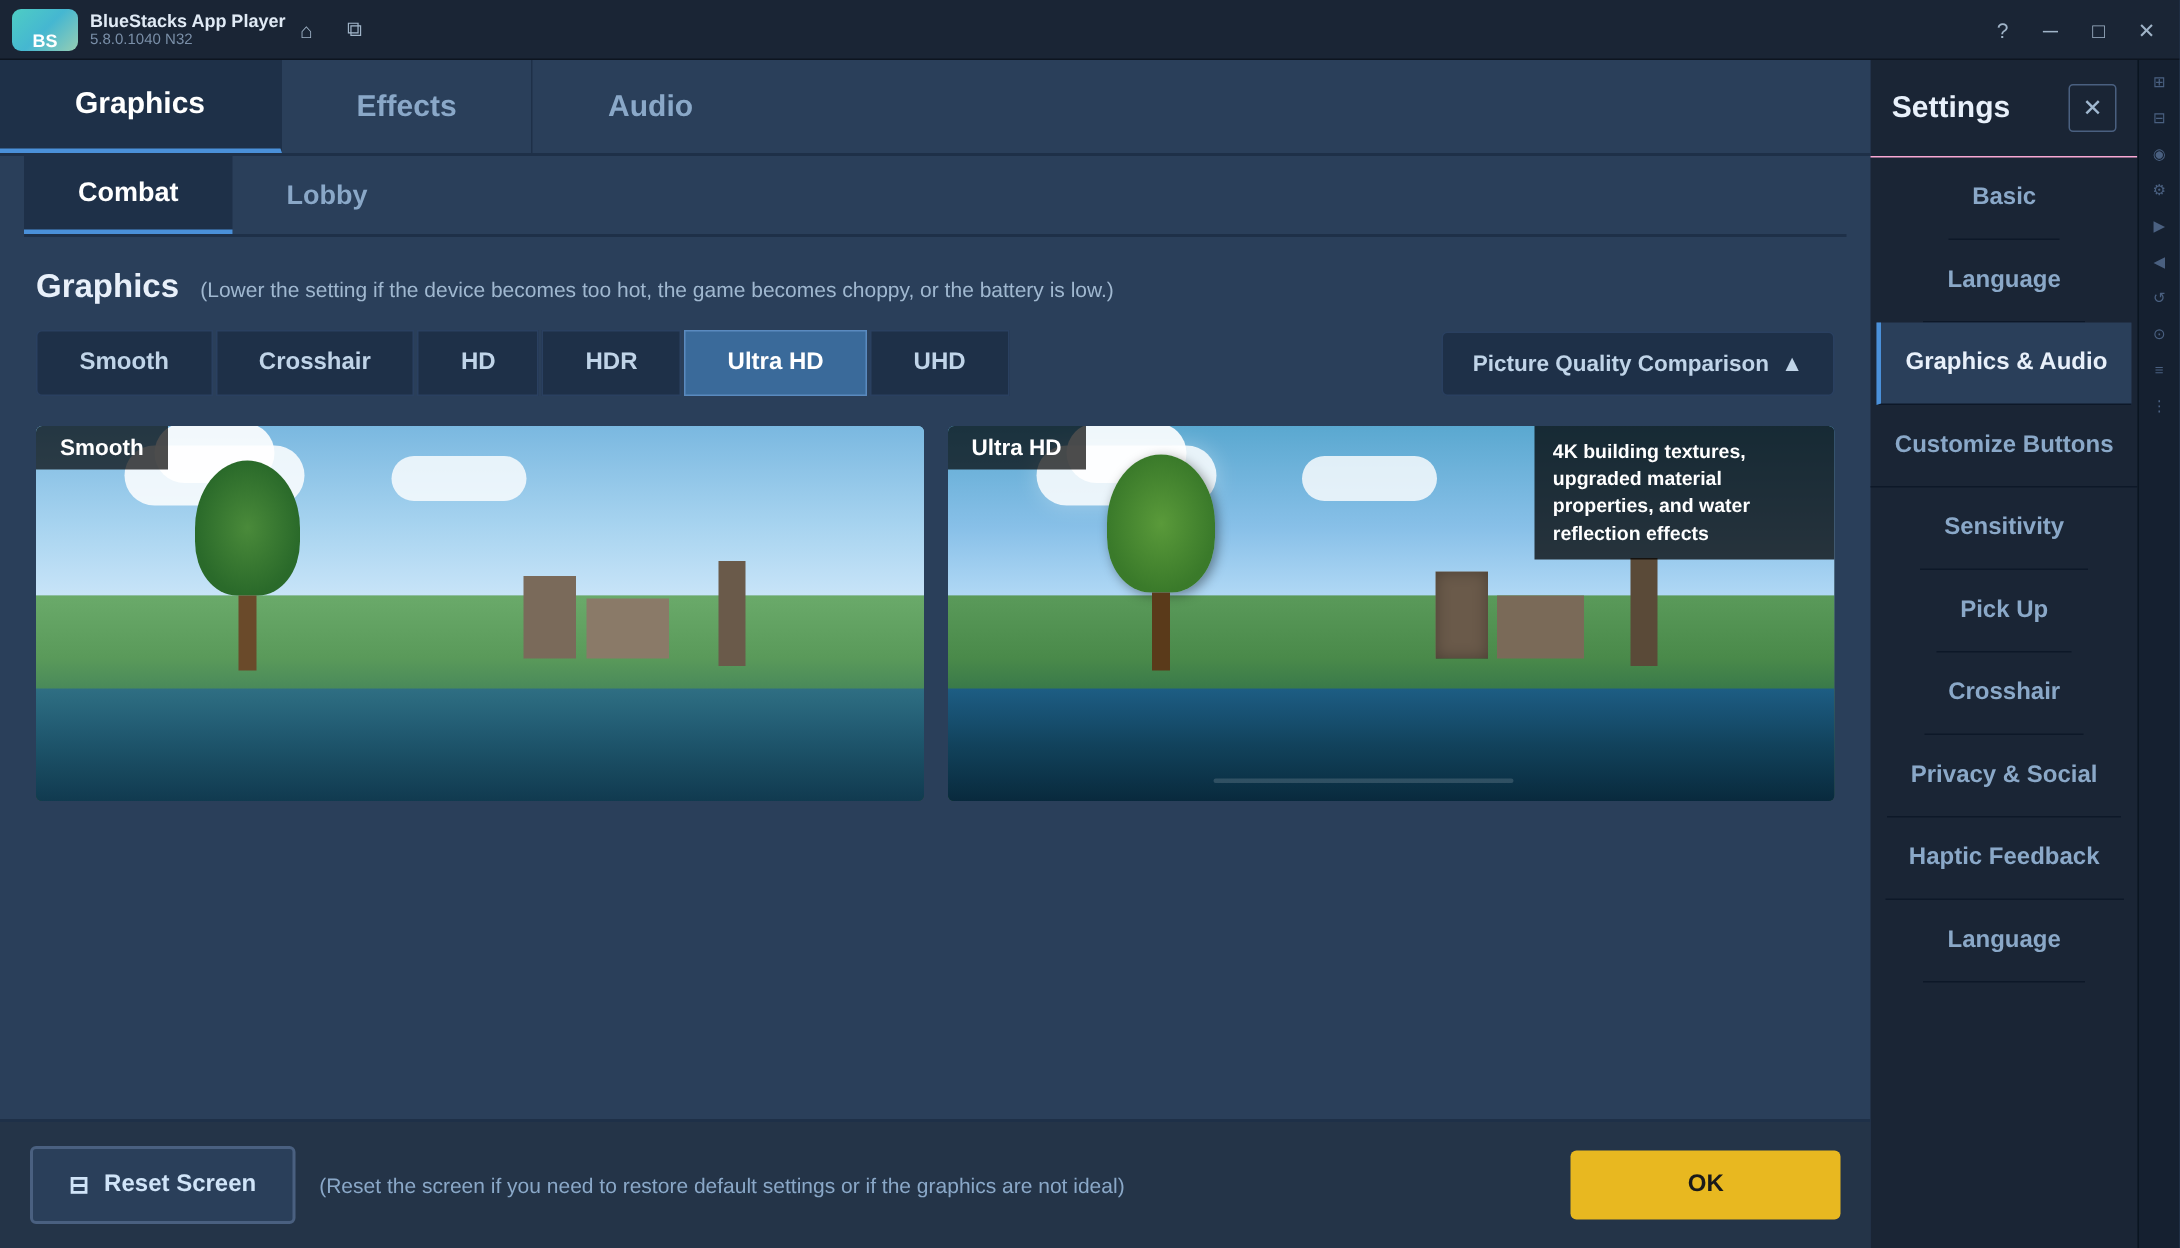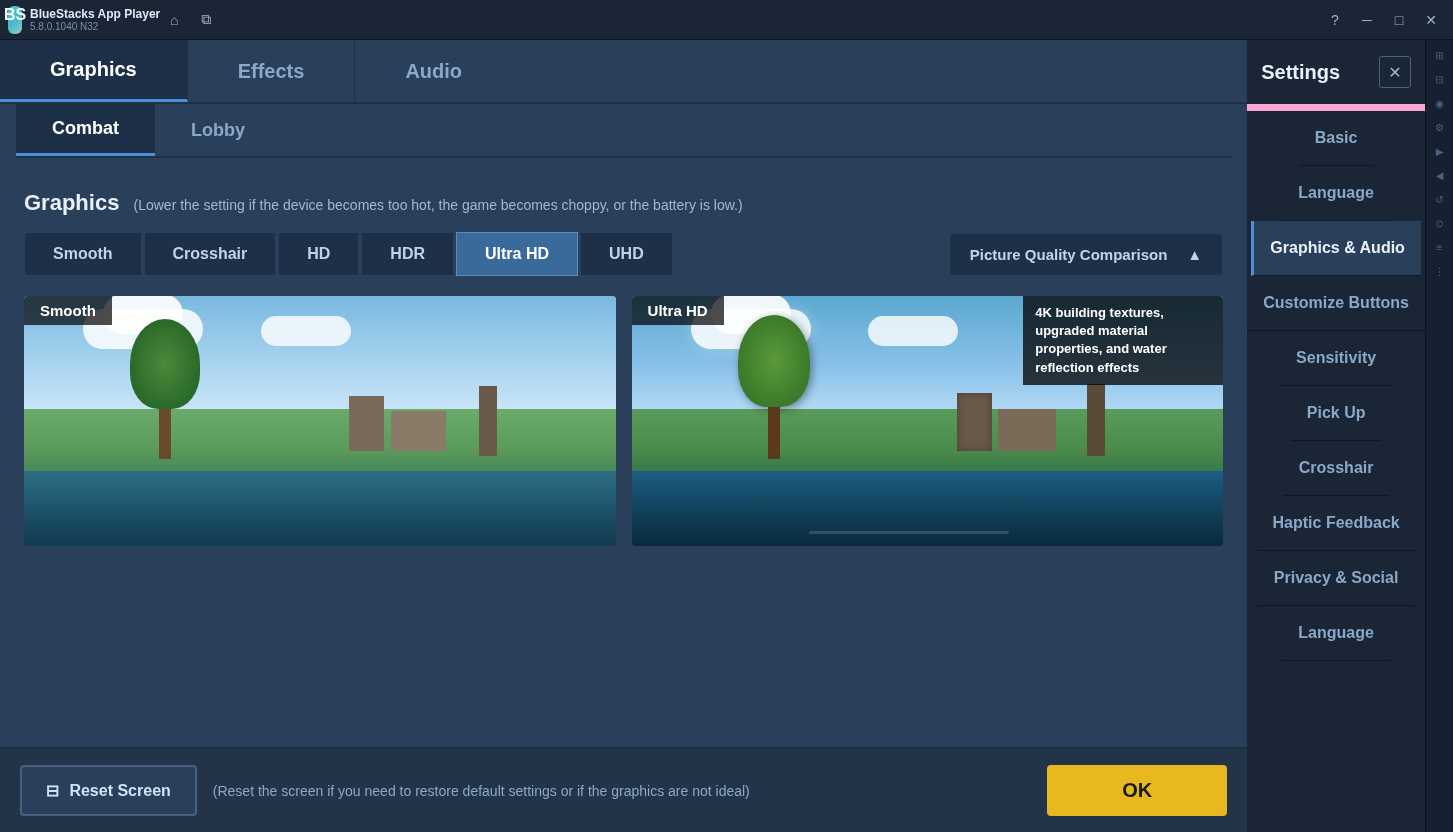--- a/index.html
+++ b/index.html
@@ -17,29 +17,29 @@
     .title-bar {
       background: #1a2535;
       height: 40px;
       display: flex;
       align-items: center;
       padding: 0 8px;
       border-bottom: 1px solid #0d1520;
       flex-shrink: 0;
     }
     .title-bar-logo {
-      width: 14px;
+      width: 44px;
       height: 28px;
       background: linear-gradient(135deg, #4ecdc4, #45b7d1, #96ceb4);
       border-radius: 6px;
       margin-right: 8px;
       display: flex;
-      align-items: flex-start;
+      align-items: flex-end;
       justify-content: center;
-      font-size: 16px;
+      font-size: 12px;
       font-weight: bold;
       color: white;
     }
     .title-bar-text {
       color: #c0cce0;
       font-size: 12px;
     }
     .title-bar-text .app-name {
       font-weight: bold;
       color: #e0eaf5;
@@ -148,21 +148,21 @@
     .sub-tab.active {
       background: #1e3048;
       color: #ffffff;
       border-bottom: 3px solid #4a90d9;
     }
 
     
     .content-area {
       flex: 1;
       overflow-y: auto;
-      padding: 32px 24px;
+      padding: 20px 24px;
     }
     .content-area::-webkit-scrollbar { width: 6px; }
     .content-area::-webkit-scrollbar-track { background: #1e3048; }
     .content-area::-webkit-scrollbar-thumb { background: #4a6080; border-radius: 3px; }
 
     
     .graphics-title {
       font-size: 22px;
       font-weight: 700;
       color: #e8f0fa;
@@ -203,21 +203,21 @@
       padding: 12px 20px;
       font-size: 15px;
       font-weight: 600;
       color: #c0d4e8;
       background: #1e3048;
       border: 1px solid #2a4060;
       cursor: pointer;
       border-radius: 4px;
       display: flex;
       align-items: center;
-      gap: 20px;
+      gap: 8px;
     }
 
     
     .comparison-row {
       display: flex;
       gap: 16px;
       margin-bottom: 20px;
     }
     .comparison-item {
       flex: 1;
@@ -331,34 +331,34 @@
     .reset-note {
       color: #8aa8c8;
       font-size: 14px;
       flex: 1;
     }
     .ok-btn {
       padding: 14px 60px;
       background: #e8b820;
       border: none;
       color: #1a1a1a;
-      font-size: 20px;
+      font-size: 16px;
       font-weight: 700;
       cursor: pointer;
       border-radius: 4px;
       min-width: 180px;
     }
 
     
     .settings-header {
       display: flex;
       align-items: center;
       justify-content: space-between;
       padding: 16px 14px;
-      border-bottom: 7px solid #f9a8d4;
+      border-bottom: 1px solid #f9a8d4;
     }
     .settings-title {
       font-size: 20px;
       font-weight: 700;
       color: #e8f0fa;
     }
     .settings-close-btn {
       width: 32px;
       height: 32px;
       background: transparent;
@@ -556,22 +556,22 @@
       </div>
 
       <div class="sidebar-nav">
         <div class="sidebar-nav-item">Basic</div>
         <div class="sidebar-nav-item">Language</div>
         <div class="sidebar-nav-item active">Graphics &amp; Audio</div>
         <div class="sidebar-nav-item">Customize Buttons</div>
         <div class="sidebar-nav-item">Sensitivity</div>
         <div class="sidebar-nav-item">Pick Up</div>
         <div class="sidebar-nav-item">Crosshair</div>
+        <div class="sidebar-nav-item">Privacy &amp; Social</div>
         <div class="sidebar-nav-item">Haptic Feedback</div>
-        <div class="sidebar-nav-item">Privacy &amp; Social</div>
         <div class="sidebar-nav-item">Language</div>
       </div>
 
     </div>
 
     <div class="side-icons">
       <div class="side-icon">⊞</div>
       <div class="side-icon">⊟</div>
       <div class="side-icon">◉</div>
       <div class="side-icon">⚙</div>

